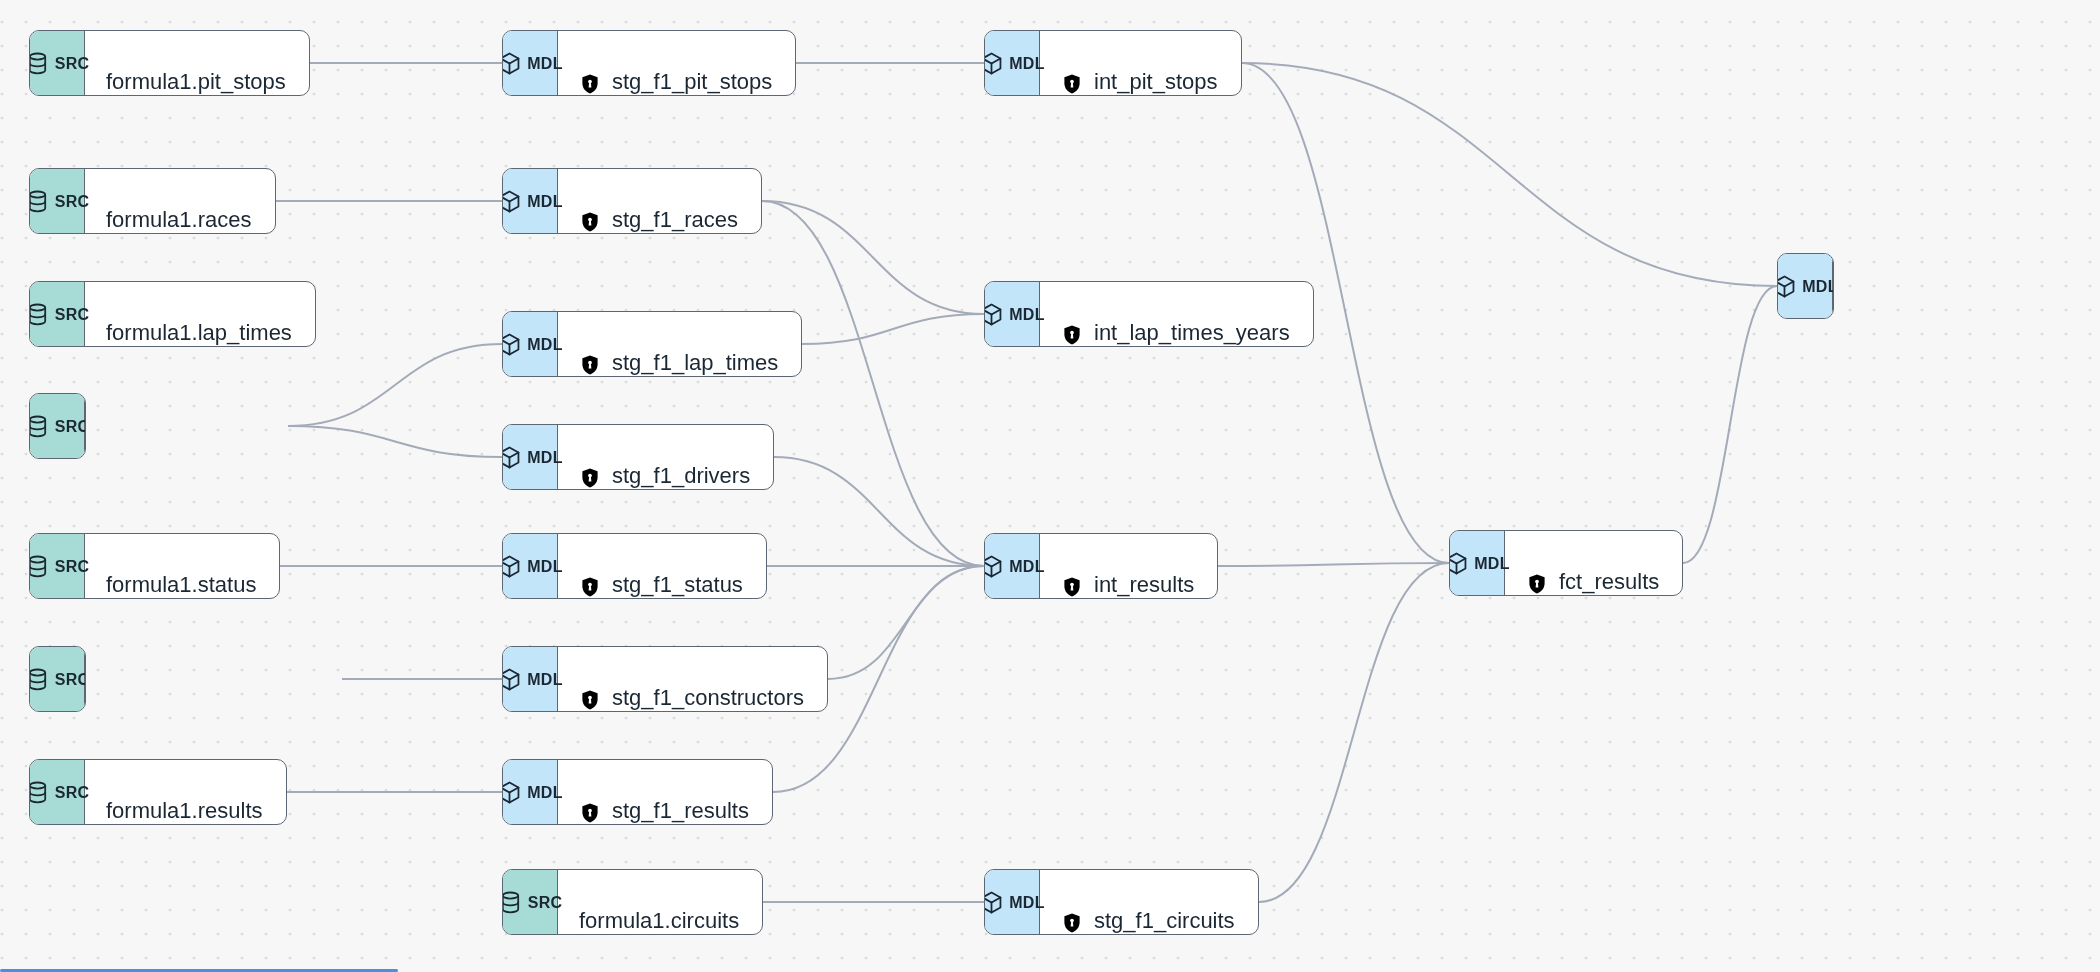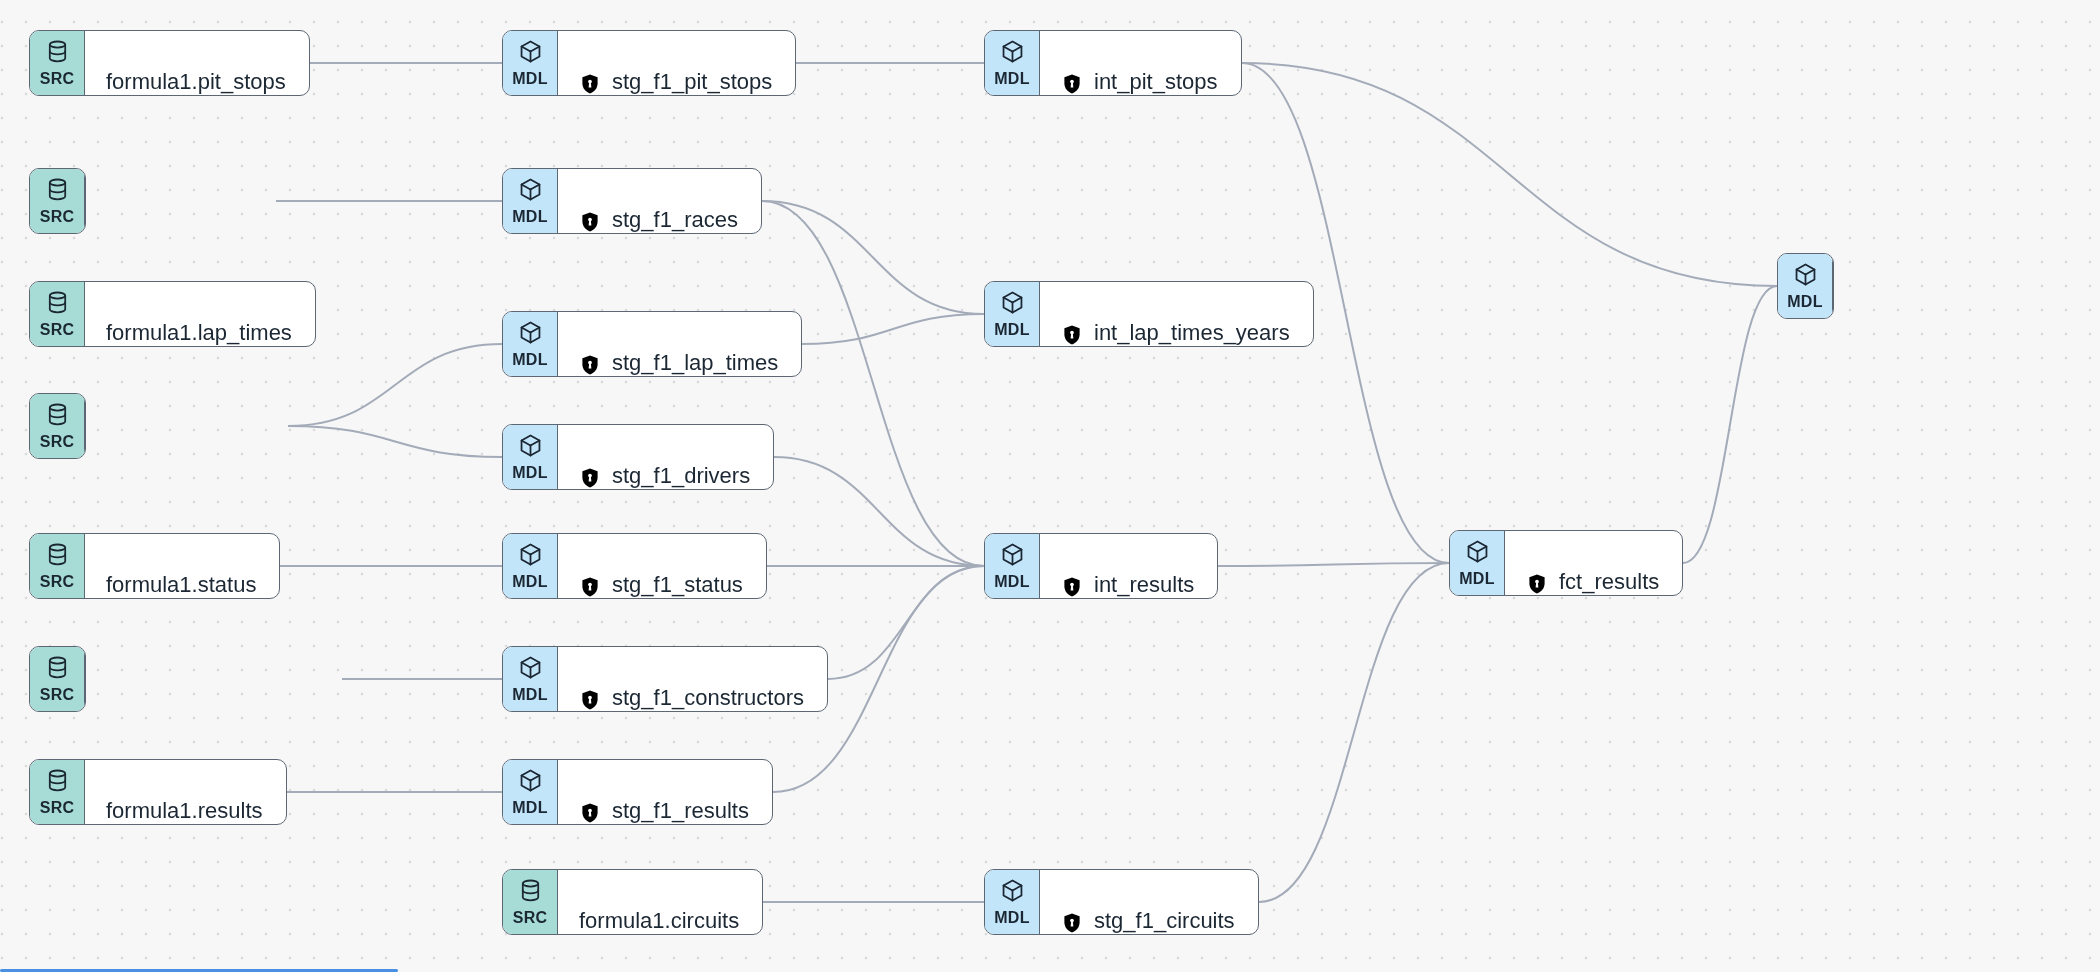--- a/index.html
+++ b/index.html
@@ -36,21 +36,21 @@
     background: var(--node-bg, #ffffff);
     border: 1.5px solid var(--node-border, #5c6773);
     border-radius: 10px;
     overflow: hidden;
     cursor: pointer;
   }
   .badge {
     flex: 0 0 54px;
     width: 54px;
     display: flex;
-    flex-direction: column;
+    flex-direction: row;
     align-items: center;
     justify-content: center;
     gap: 5px;
     border-right: 1.5px solid var(--node-border, #5c6773);
   }
   .node.source .badge { background: var(--src-badge, #a6dcd5); }
   .node.model  .badge { background: var(--mdl-badge, #c3e5fa); }
   .badge-label {
     font-size: 16px;
     font-weight: 600;
@@ -141,20 +141,24 @@
       <span class="badge-icon icon-db">
         <svg viewBox="0 0 24 24">
           <ellipse cx="12" cy="5.3" rx="7.4" ry="2.9"></ellipse>
           <path d="M4.6 5.3v6.6c0 1.6 3.31 2.9 7.4 2.9s7.4-1.3 7.4-2.9V5.3"></path>
           <path d="M4.6 11.9v6.6c0 1.6 3.31 2.9 7.4 2.9s7.4-1.3 7.4-2.9v-6.6"></path>
         </svg>
       </span>
 
       <span class="badge-label">SRC</span>
     </div>
+    <div class="node-body">
+
+      <span class="node-label">formula1.races</span>
+    </div>
   </div>
 
   <div class="node source" style="left: 29px; top: 281px;">
     <div class="badge">
       <span class="badge-icon icon-db">
         <svg viewBox="0 0 24 24">
           <ellipse cx="12" cy="5.3" rx="7.4" ry="2.9"></ellipse>
           <path d="M4.6 5.3v6.6c0 1.6 3.31 2.9 7.4 2.9s7.4-1.3 7.4-2.9V5.3"></path>
           <path d="M4.6 11.9v6.6c0 1.6 3.31 2.9 7.4 2.9s7.4-1.3 7.4-2.9v-6.6"></path>
         </svg>

